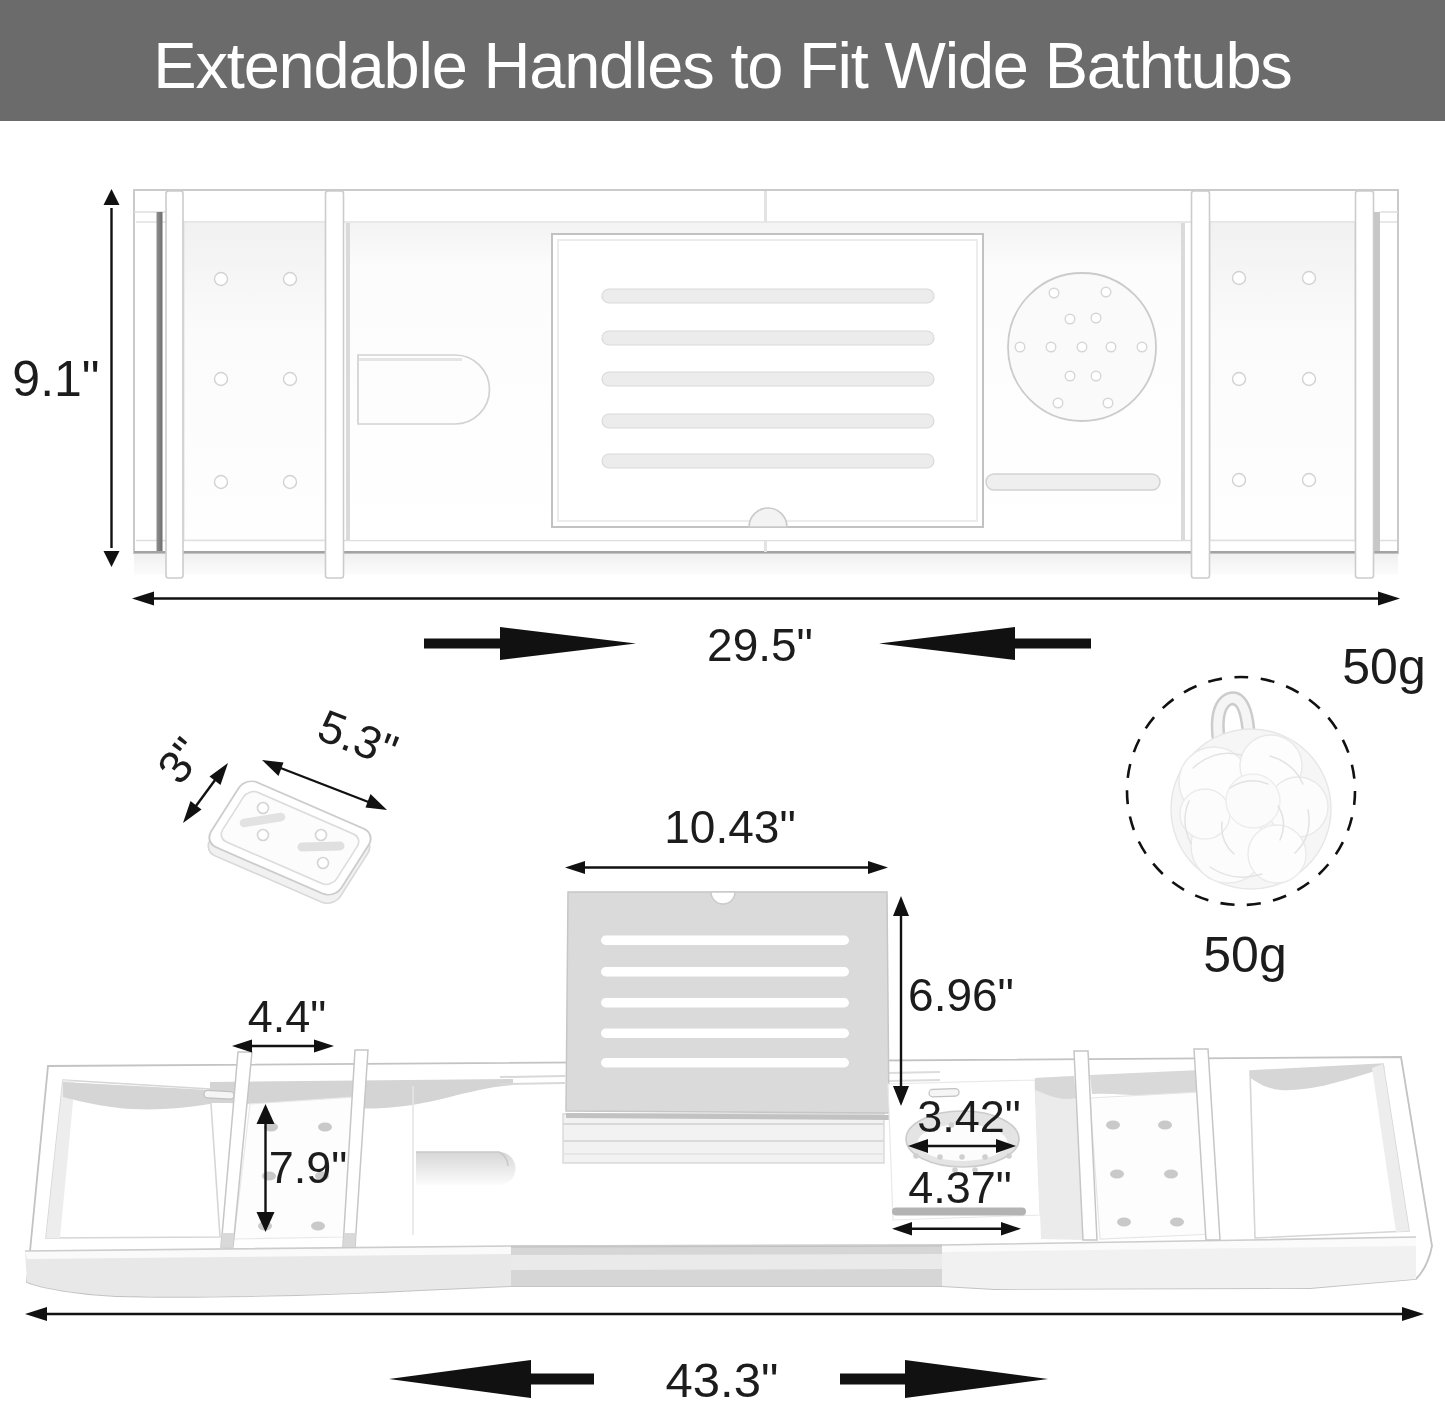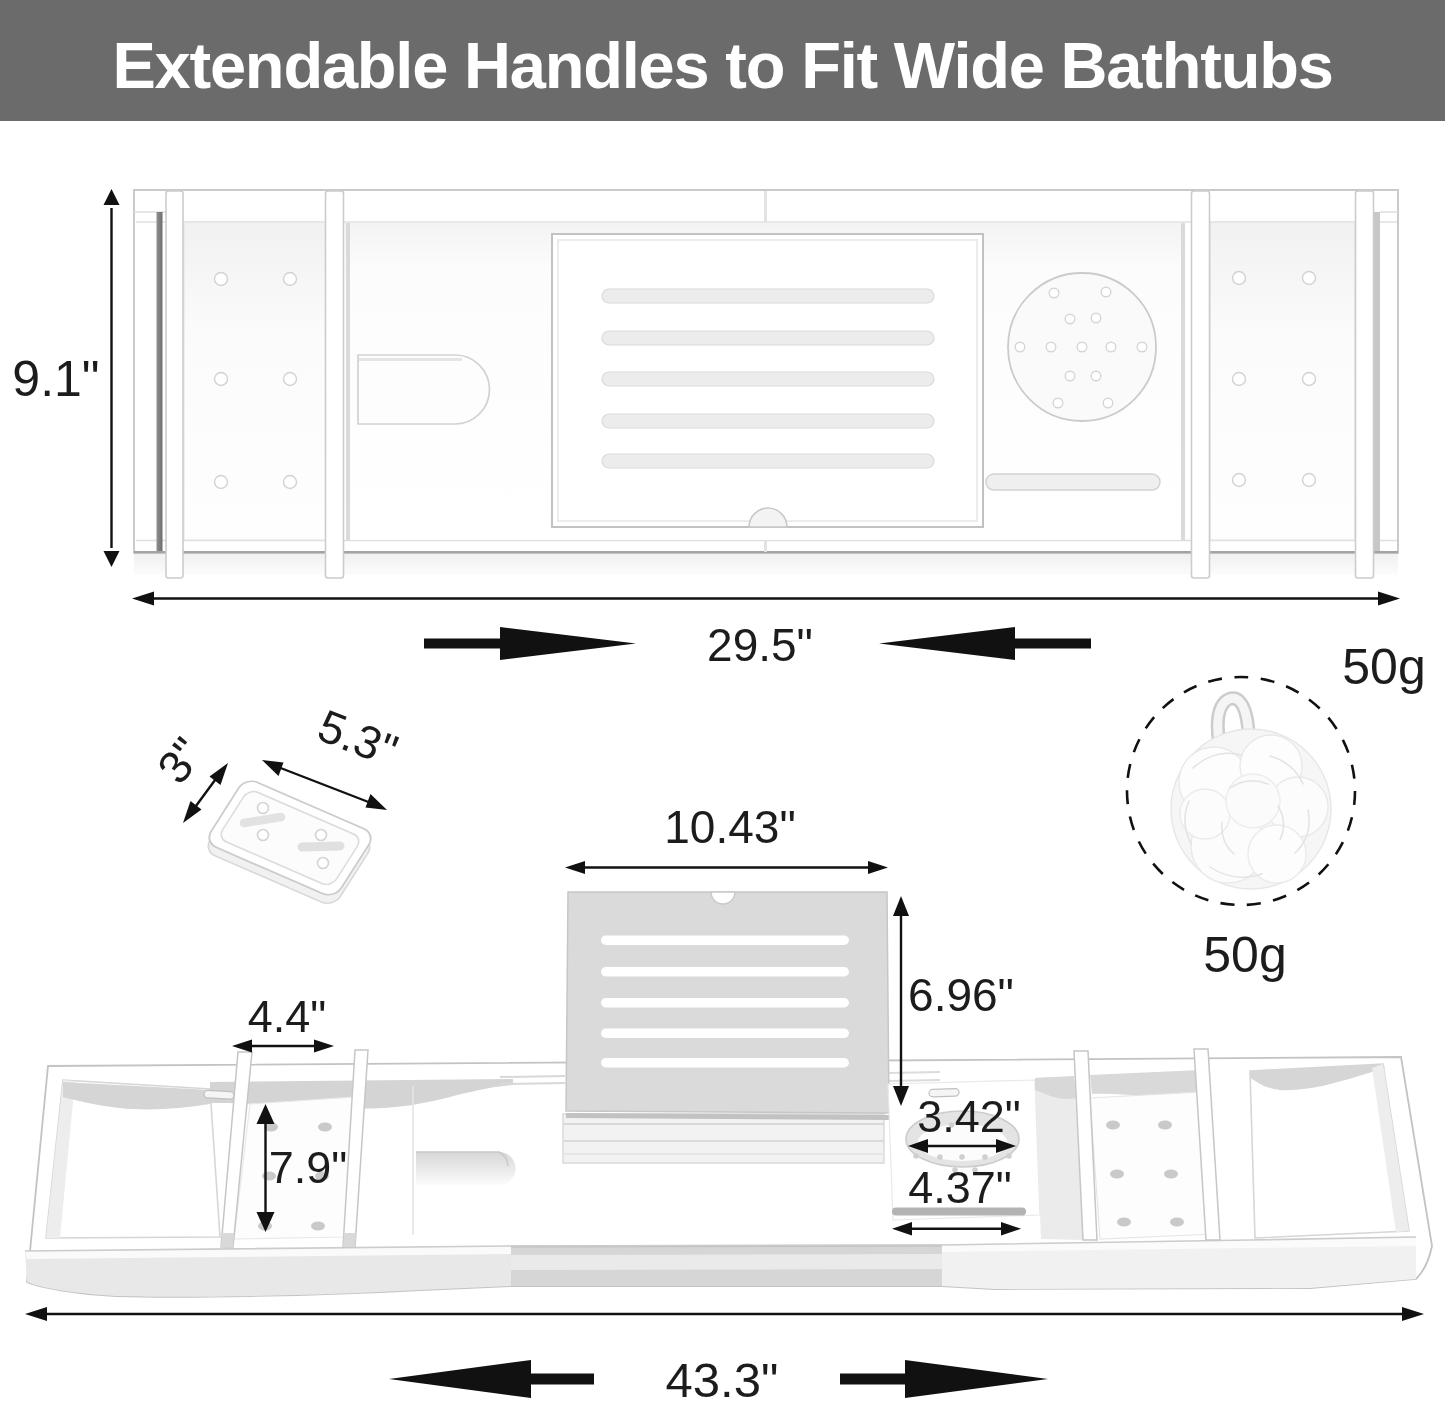--- a/index.html
+++ b/index.html
@@ -5,21 +5,21 @@
   html,body{margin:0;padding:0;background:#ffffff;}
   body{width:1445px;height:1401px;position:relative;overflow:hidden;font-family:"Liberation Sans",sans-serif;}
   #art{position:absolute;left:0;top:0;}
   .txt{font-family:"Liberation Sans",sans-serif;fill:#1c1c1c;}
 </style>
 </head>
 <body>
 
 <div style="position:absolute;left:0;top:0;width:1445px;height:121px;background:#6b6b6b;"></div>
 
-<div style="position:absolute;left:0;top:0;width:1445px;height:121px;line-height:132px;text-align:center;color:#ffffff;font-size:65px;letter-spacing:-1.2px;font-weight:bold;">Extendable Handles to Fit Wide Bathtubs</div>
+<div style="position:absolute;left:0;top:0;width:1445px;height:121px;line-height:132px;text-align:center;color:#ffffff;font-size:65px;letter-spacing:-1.2px;">Extendable Handles to Fit Wide Bathtubs</div>
 <svg id="art" width="1445" height="1401" viewBox="0 0 1445 1401">
 <defs>
   <linearGradient id="panelG" x1="0" y1="0" x2="0" y2="1">
     <stop offset="0" stop-color="#f1f1f1"></stop>
         <stop offset="0.35" stop-color="#fbfbfb"></stop>
         <stop offset="1" stop-color="#fefefe"></stop>
   </linearGradient>
   <linearGradient id="deckG" x1="0" y1="0" x2="0" y2="1">
     <stop offset="0" stop-color="#f3f3f3"></stop>
         <stop offset="0.14" stop-color="#fcfcfc"></stop>

